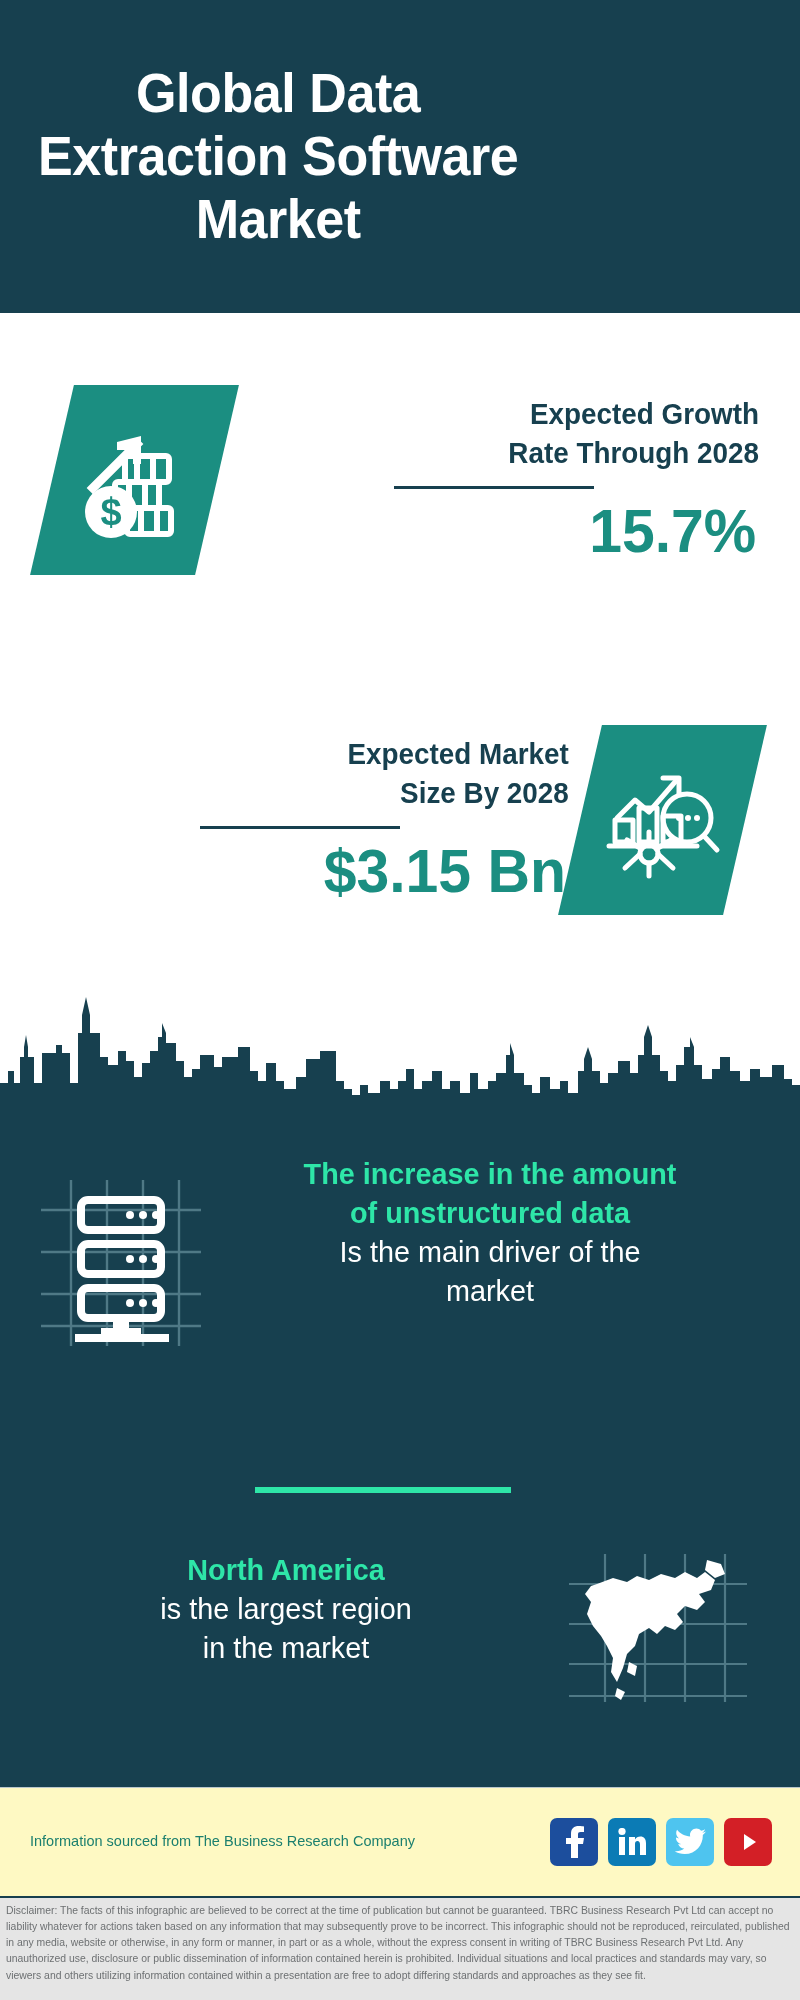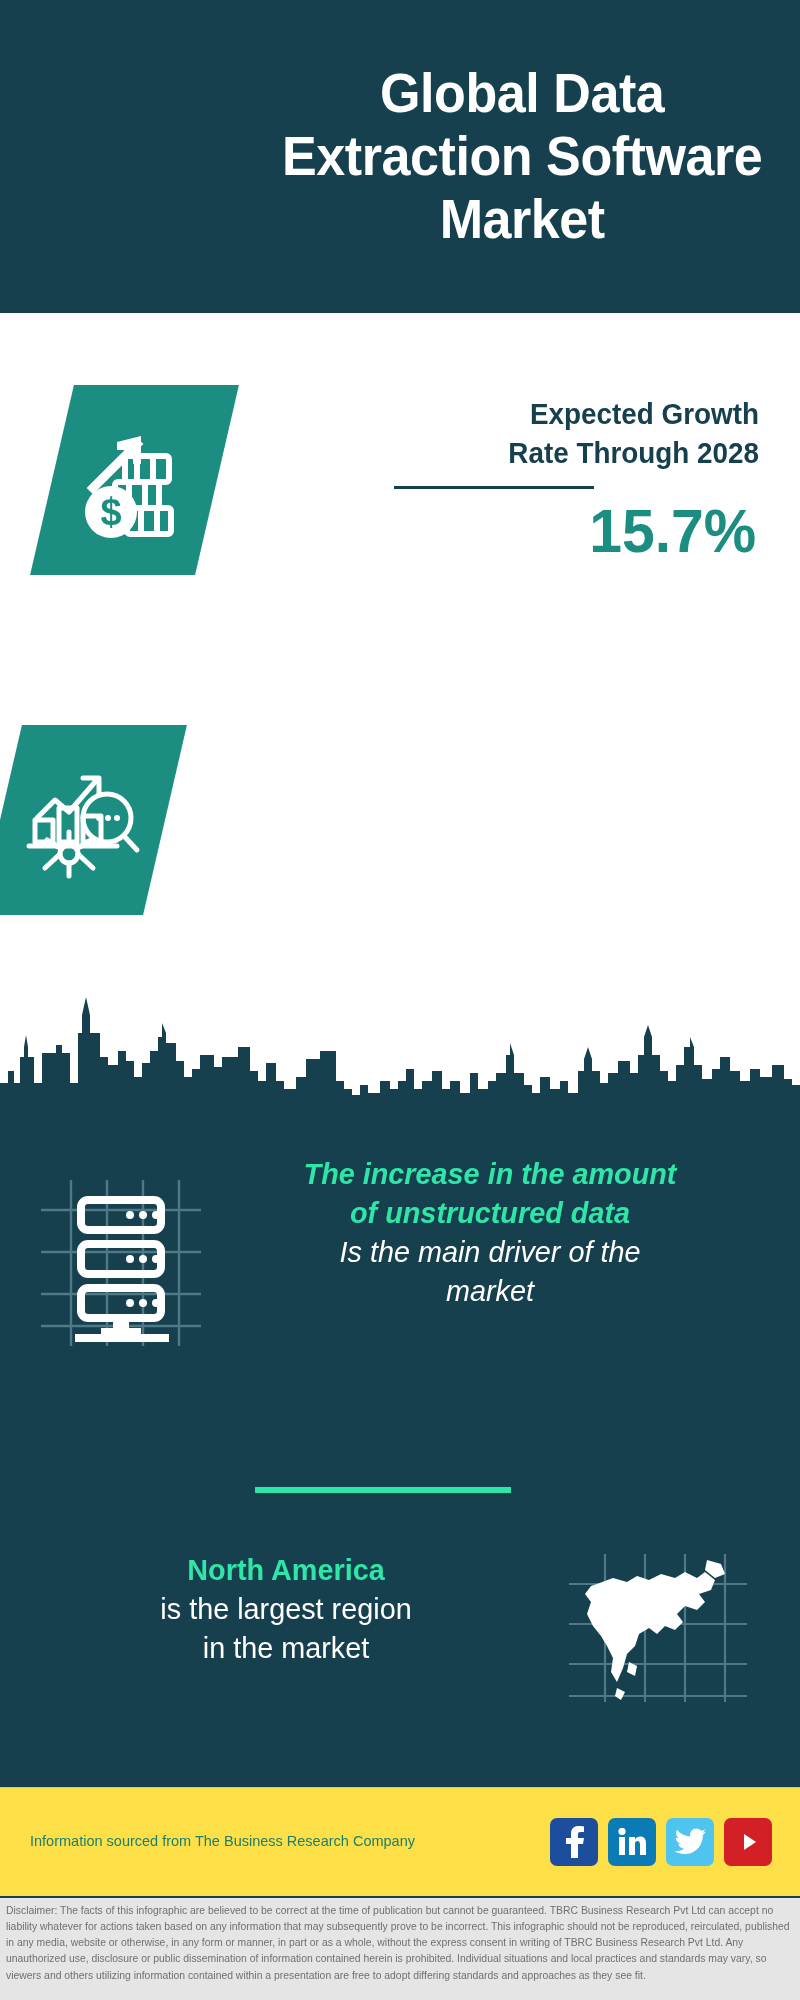--- a/index.html
+++ b/index.html
@@ -8,21 +8,21 @@
     background:#ffffff;
     font-family:"Liberation Sans", sans-serif;
     overflow:hidden;
   }
   .page{position:relative;width:800px;height:2000px;overflow:hidden;}
 
   
   .header{
     position:absolute;left:0;top:0;width:800px;height:313px;
     background:#17404f;
-    display:flex;align-items:center;justify-content:flex-end;
+    display:flex;align-items:center;justify-content:flex-start;
   }
   .header-title{
     color:#ffffff;
     font-size:56px;line-height:1.12;
     font-weight:bold;
     text-align:center;
     font-family:"Liberation Sans Narrow","Liberation Sans",sans-serif;
     letter-spacing:-0.5px;
     transform:scaleX(0.93);
     padding:0 20px;
@@ -80,21 +80,21 @@
   .skyline{
     position:absolute;left:0;top:985px;width:800px;height:125px;display:block;
   }
   .dark-zone2{
     position:absolute;left:0;top:1388px;width:800px;height:400px;background:#17404f;
   }
 
   
   .driver-block{
     position:absolute;left:0;top:1150px;width:800px;height:230px;
-    display:flex;align-items:flex-start;font-style:italic;
+    display:flex;align-items:flex-start;
   }
   .driver-icon{width:180px;flex:0 0 auto;margin-left:35px;margin-top:18px;}
   .driver-text{flex:1 1 auto;text-align:center;padding-right:35px;padding-top:4px;}
   .hl-green{
     color:#2ee6a8;
     font-size:30px;line-height:1.3;
     font-weight:bold;
     font-family:"Liberation Sans Narrow","Liberation Sans",sans-serif;
     transform:scaleX(0.96);
     white-space:pre-line;
@@ -115,21 +115,21 @@
   
   .region-block{
     position:absolute;left:0;top:1540px;width:800px;height:230px;
     display:flex;align-items:flex-start;gap:33px;
   }
   .region-text{flex:1 1 auto;text-align:center;padding-left:40px;padding-top:10px;}
   .region-icon{width:200px;flex:0 0 auto;margin-right:35px;margin-top:10px;}
 
   
   .footer{
-    position:absolute;left:0;top:1788px;width:800px;height:108px;background:#fde047;
+    position:absolute;left:0;top:1788px;width:800px;height:108px;background:#fef9c3;
     display:flex;align-items:center;
   }
   .footer-topline{
     position:absolute;left:0;top:1787px;width:800px;height:2px;background:#b9c7cc;
   }
   .footer-text{margin-left:30px;flex:1 1 auto;}
   .footer-line{
     color:#1b7f6e;font-size:14.5px;line-height:1.65;
     font-family:"Liberation Sans Narrow","Liberation Sans",sans-serif;
   }
@@ -195,20 +195,26 @@
     </div>
     <div class="stat-text">
       <div class="stat-label">Expected Growth
 Rate Through 2028</div>
       <div class="stat-divider"></div>
       <div class="stat-value">15.7%</div>
     </div>
   </div>
 
   <div class="stat-row r2">
+    <div class="stat-text">
+      <div class="stat-label">Expected Market
+Size By 2028</div>
+      <div class="stat-divider"></div>
+      <div class="stat-value">$3.15 Bn</div>
+    </div>
     <div class="icon-tile">
       <svg width="124" height="124" viewBox="0 0 124 124" aria-hidden="true">
         <g fill="none" stroke="#ffffff" stroke-width="5" stroke-linecap="round" stroke-linejoin="round">
           <polyline points="16,60 34,42 48,54 74,24"></polyline>
           <polyline points="62,20 78,20 78,36"></polyline>
           <rect x="14" y="62" width="18" height="22"></rect>
           <rect x="38" y="50" width="18" height="34"></rect>
           <rect x="62" y="58" width="18" height="26"></rect>
           <line x1="8" y1="88" x2="96" y2="88"></line>
           <circle cx="86" cy="60" r="24"></circle>

